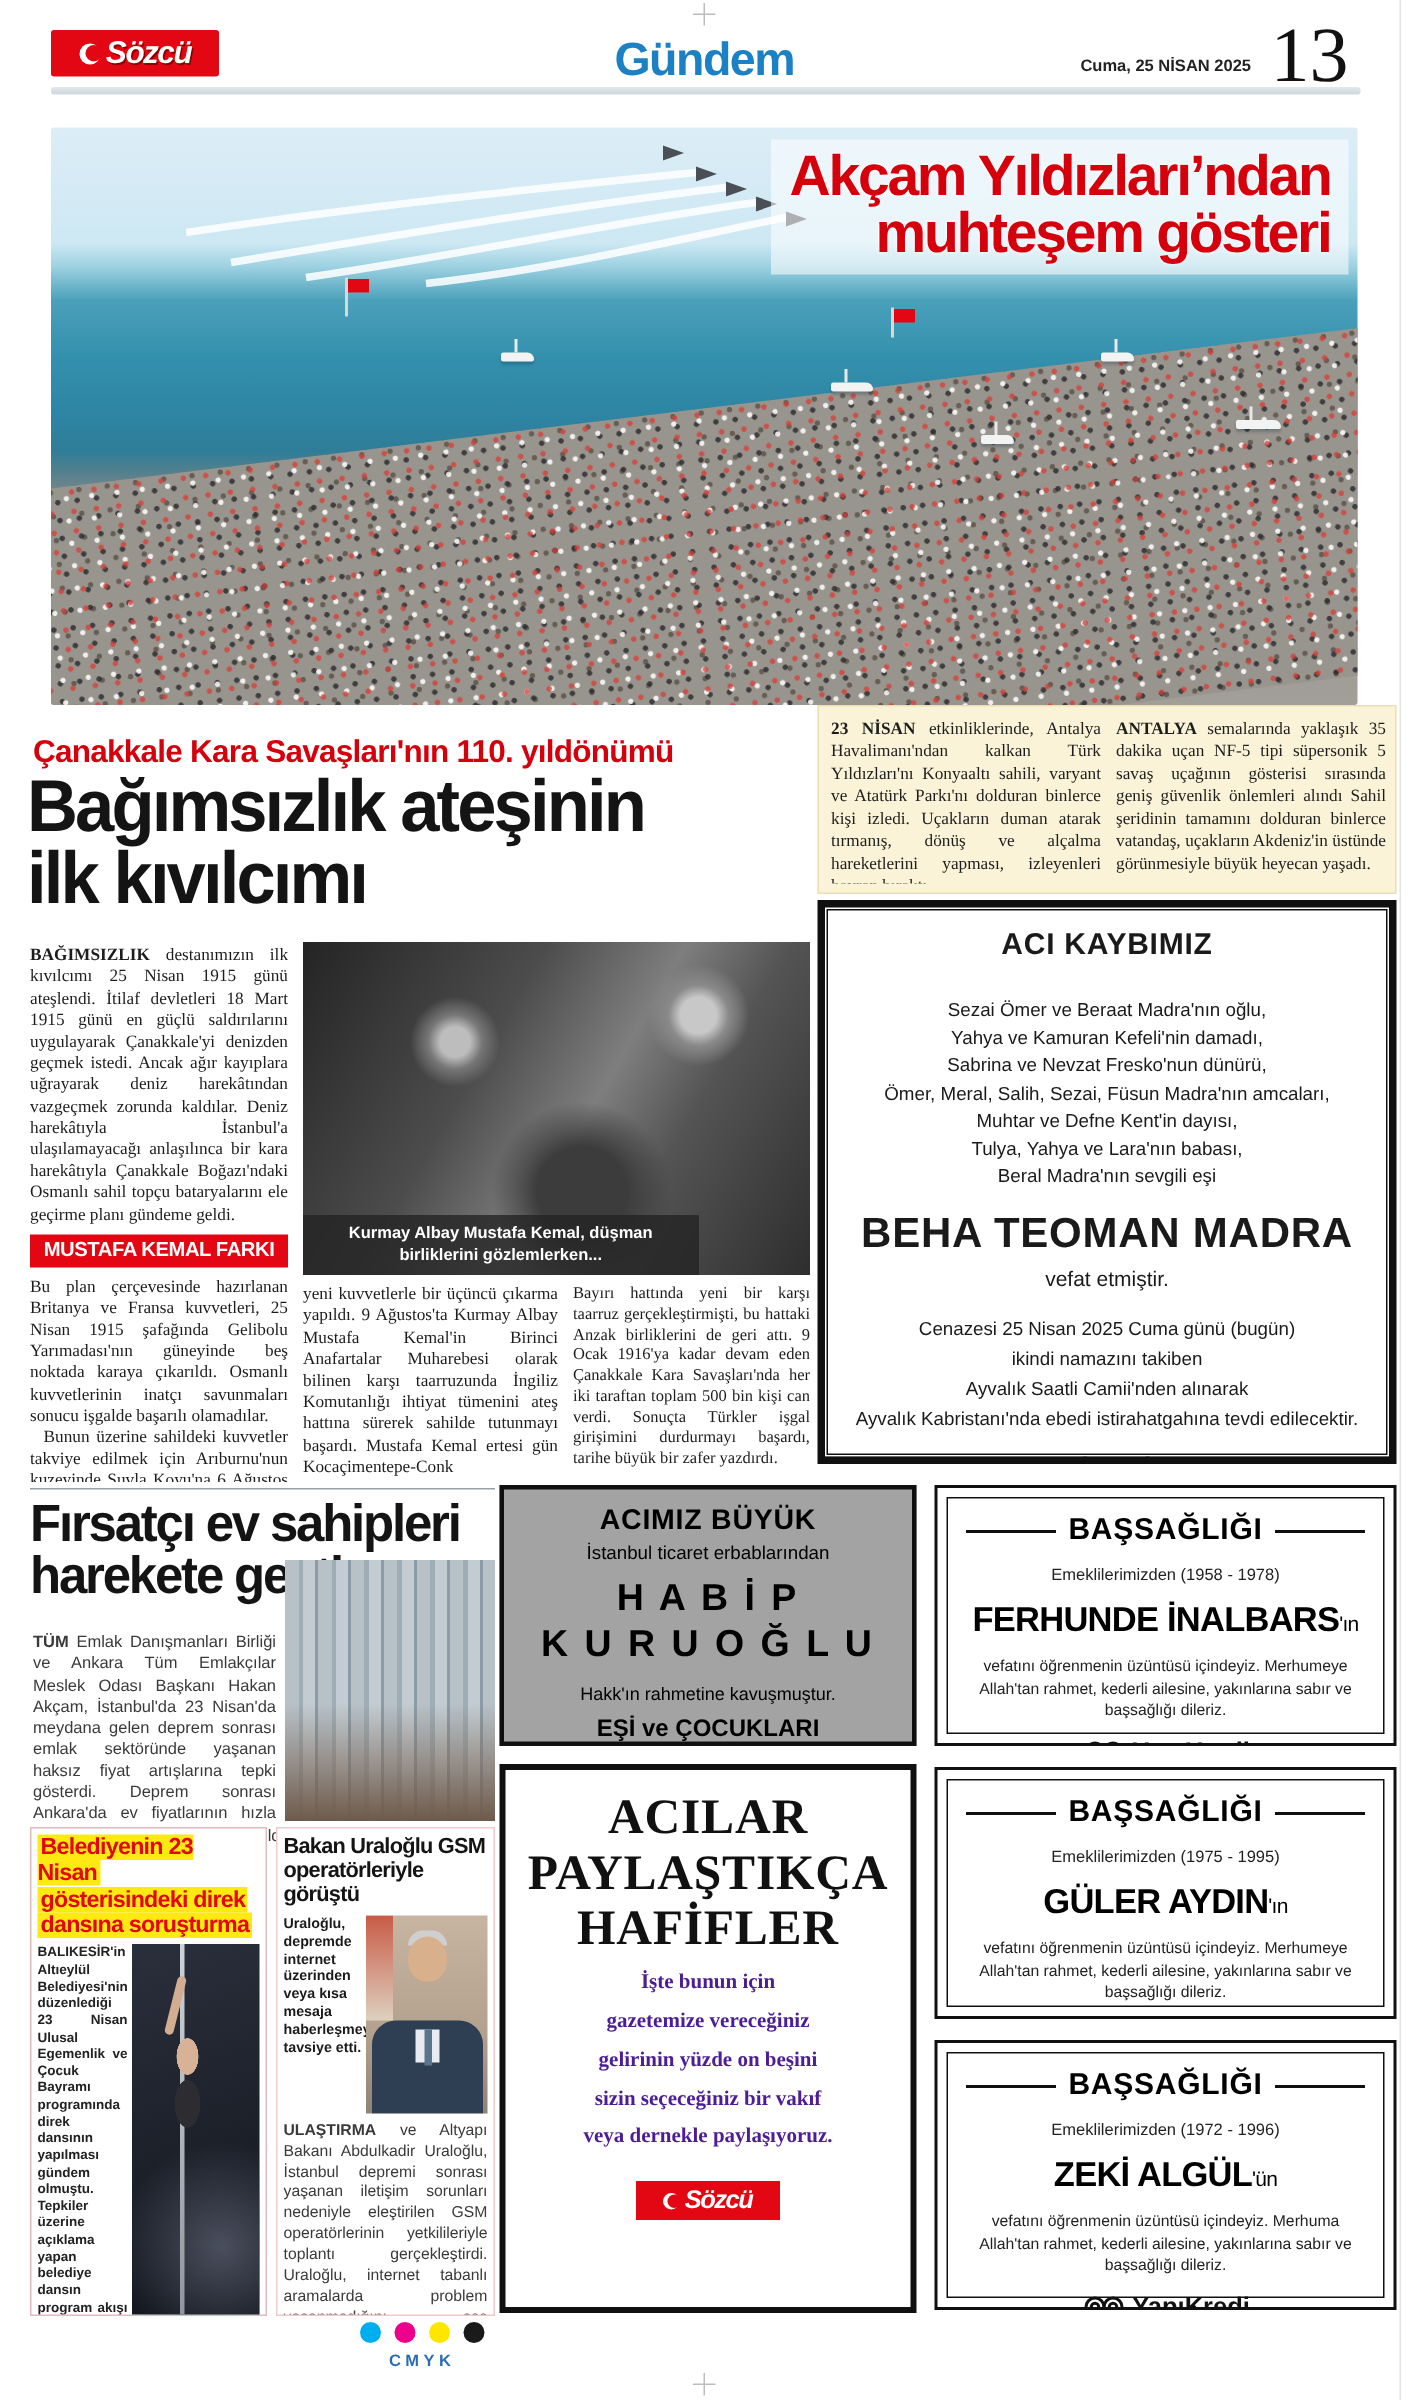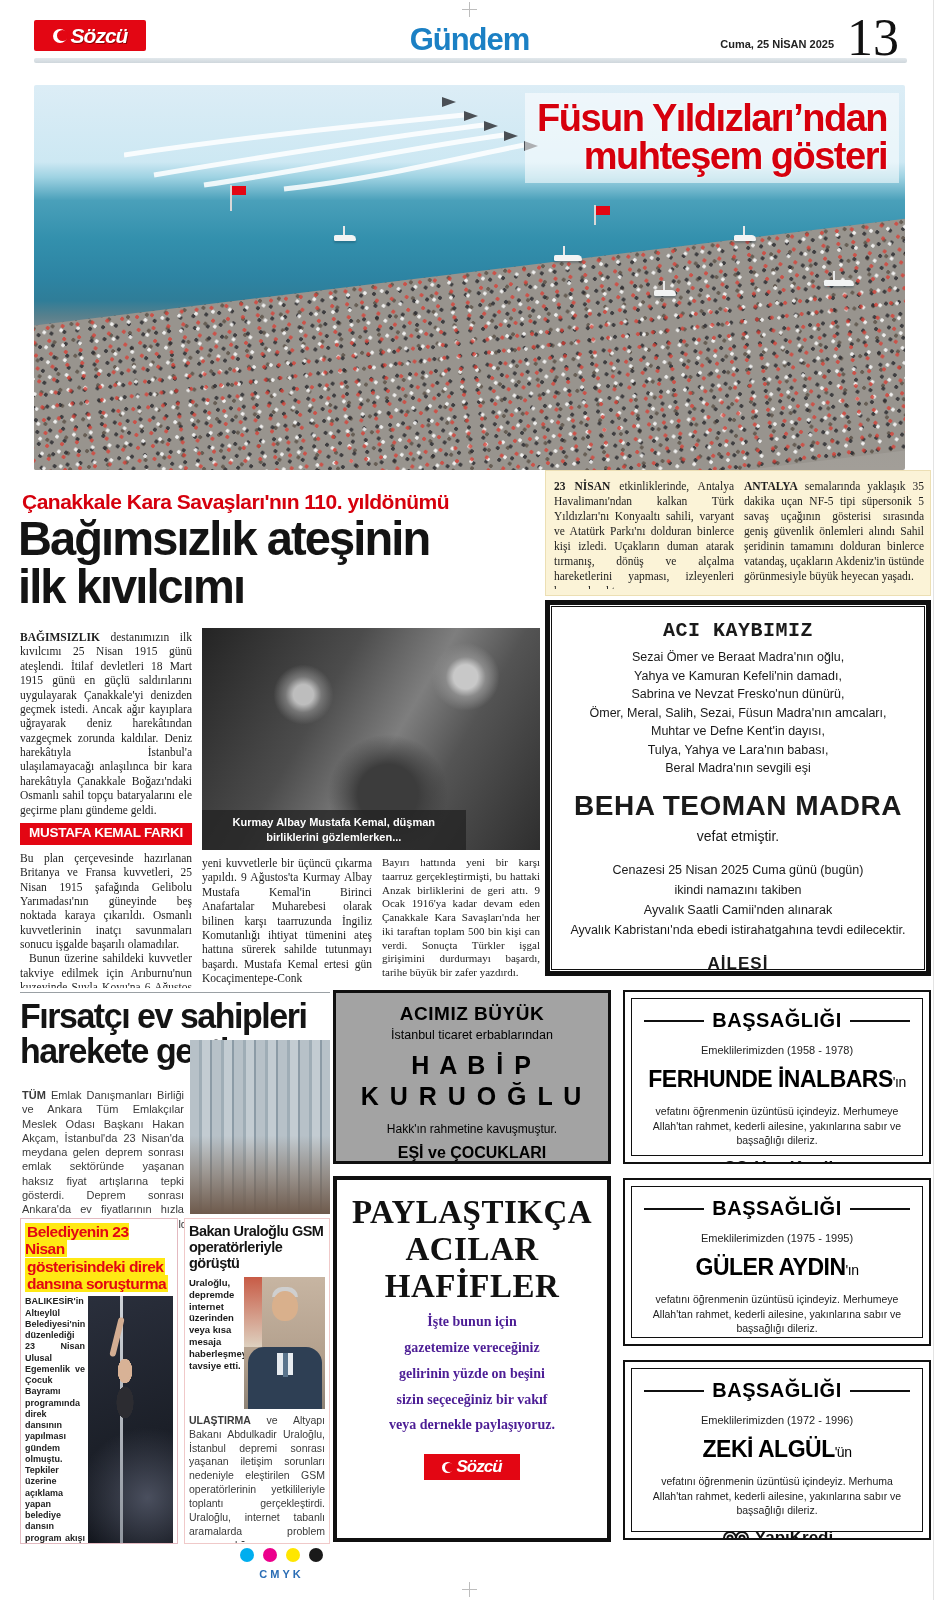--- a/index.html
+++ b/index.html
@@ -53,21 +53,21 @@
       linear-gradient(120deg,#242424 0%,#4c4c4c 35%,#7e7e7e 55%,#545454 70%,#2e2e2e 100%); }
   .mk-caption { position:absolute; left:0; bottom:0; width:78%; background:rgba(35,35,35,.78); color:#fff; font-size:11px; font-weight:bold; text-align:center; line-height:1.35; padding:5px 10px; }
 
   
   .airshow { left:545px; top:470px; width:386px; height:126px; background:#fbf3d7; border:1px solid #ecdfb4; }
   .airshow .acol { position:absolute; top:8px; height:110px; width:180px; font-family:"Liberation Serif",serif; font-size:11.5px; line-height:1.3; color:#1d1d1d; text-align:justify; overflow:hidden; }
   .acol-1 { left:8px; } .acol-2 { left:198px; }
 
   
   .obit { left:545px; top:600px; width:386px; height:376px; border:5px solid #101010; background:#fff; box-shadow:inset 0 0 0 1px #fff, inset 0 0 0 2px #101010; text-align:center; color:#1a1a1a; overflow:hidden; padding:14px 18px; }
-  .obit-title { font-size:20px; font-weight:bold; letter-spacing:.5px; margin-bottom:6px;font-family:Liberation Mono, monospace; }
+  .obit-title { font-size:20px; font-weight:bold; letter-spacing:.5px; margin-bottom:22px; }
   .obit-line { font-size:12.5px; line-height:1.48; }
   .obit-name { font-size:28px; font-weight:bold; letter-spacing:.5px; margin-top:12px; }
   .obit-deceased { font-size:14px; margin-top:6px; }
   .obit-funeral { margin-top:16px; }
   .obit-funeral .obit-line { line-height:1.6; }
   .obit-sign { font-size:17px; font-weight:bold; margin-top:14px; letter-spacing:1px; }
 
   
   .rule-thin { left:20px; top:992px; width:310px; height:1px; background:#9aa0a4; }
   .housing-headline { left:20px; top:998px; width:320px; font-size:35px; font-weight:bold; color:#141414; line-height:1.0; letter-spacing:-1.5px; transform:scaleX(.97); transform-origin:left top; }
@@ -183,21 +183,21 @@
     </g>
   </svg>
   <div class="boat" style="left:300px; top:150px;"></div>
   <div class="boat" style="left:520px; top:170px; width:28px;"></div>
   <div class="boat" style="left:700px; top:150px;"></div>
   <div class="boat" style="left:790px; top:195px; width:30px;"></div>
   <div class="boat" style="left:620px; top:205px;"></div>
   <div class="flagpole" style="left:196px; top:100px;"></div>
   <div class="flagpole" style="left:560px; top:120px; height:20px;"></div>
   <div class="photo-headline">
-    <div>Füsun Yıldızları’ndan</div>
+    <div>Akçam Yıldızları’ndan</div>
     <div>muhteşem gösteri</div>
   </div>
 </div>
 
 <div class="abs kicker">Çanakkale Kara Savaşları'nın 110. yıldönümü</div>
 <div class="abs lead-headline">
   <div>Bağımsızlık ateşinin</div>
   <div>ilk kıvılcımı</div>
 </div>
 
@@ -376,22 +376,22 @@
       <div class="tie"></div>
     </div>
   </div>
   <div class="ural-body">
     <span class="leadword">ULAŞTIRMA</span> <span>ve Altyapı Bakanı Abdulkadir Uraloğlu, İstanbul depremi sonrası yaşanan iletişim sorunları nedeniyle eleştirilen GSM operatörlerinin yetkilileriyle toplantı gerçekleştirdi. Uraloğlu, internet tabanlı aramalarda problem yaşanmadığını ses kapasitesindeki artışın ise kısa süreli iletişim sorununa neden olduğunu ifade etti.</span> 
   </div>
 </div>
 
 <div class="abs promo">
   <div class="promo-title">
+    <div>ACILAR</div>
     <div>PAYLAŞTIKÇA</div>
-    <div>ACILAR</div>
     <div>HAFİFLER</div>
   </div>
   <div class="promo-body">
     <div>İşte bunun için</div>
     <div>gazetemize vereceğiniz</div>
     <div>gelirinin yüzde on beşini</div>
     <div>sizin seçeceğiniz bir vakıf</div>
     <div>veya dernekle paylaşıyoruz.</div>
   </div>
   <div class="promo-logo">

